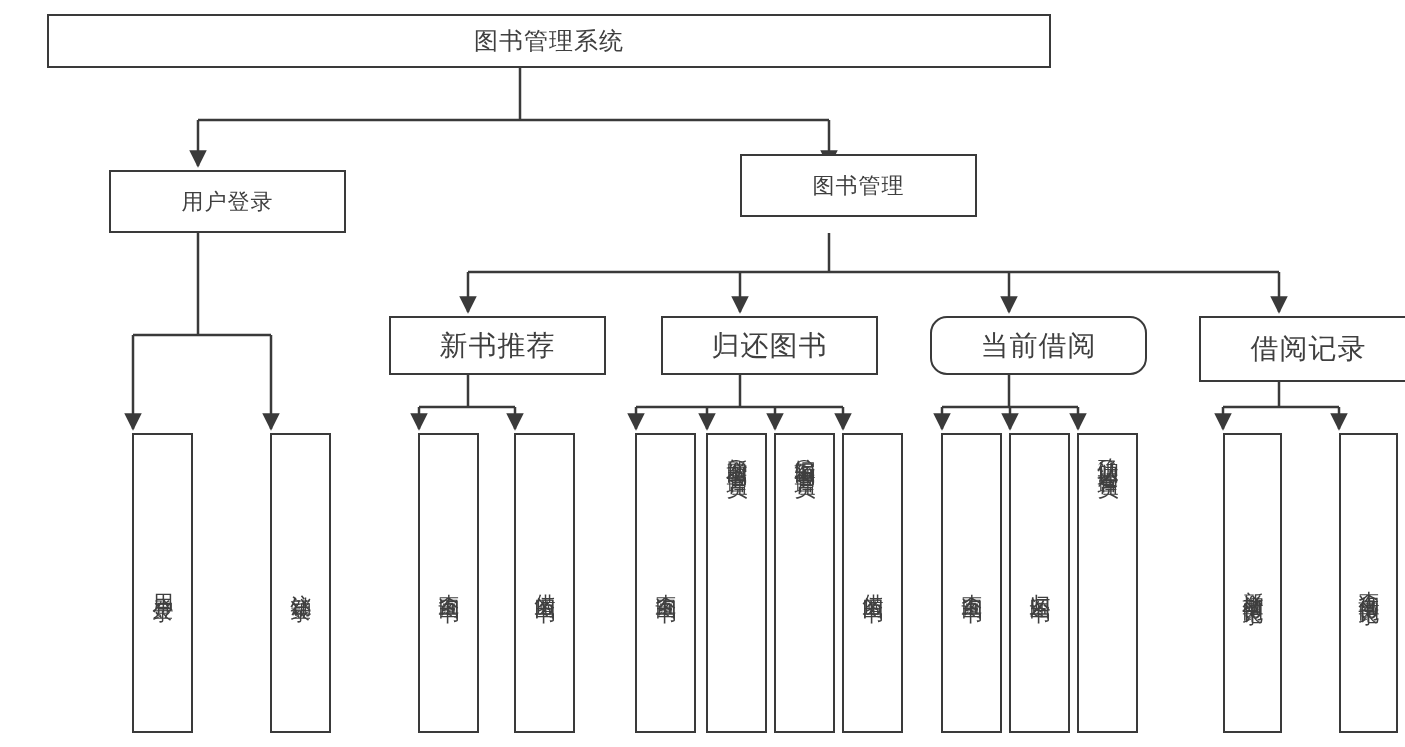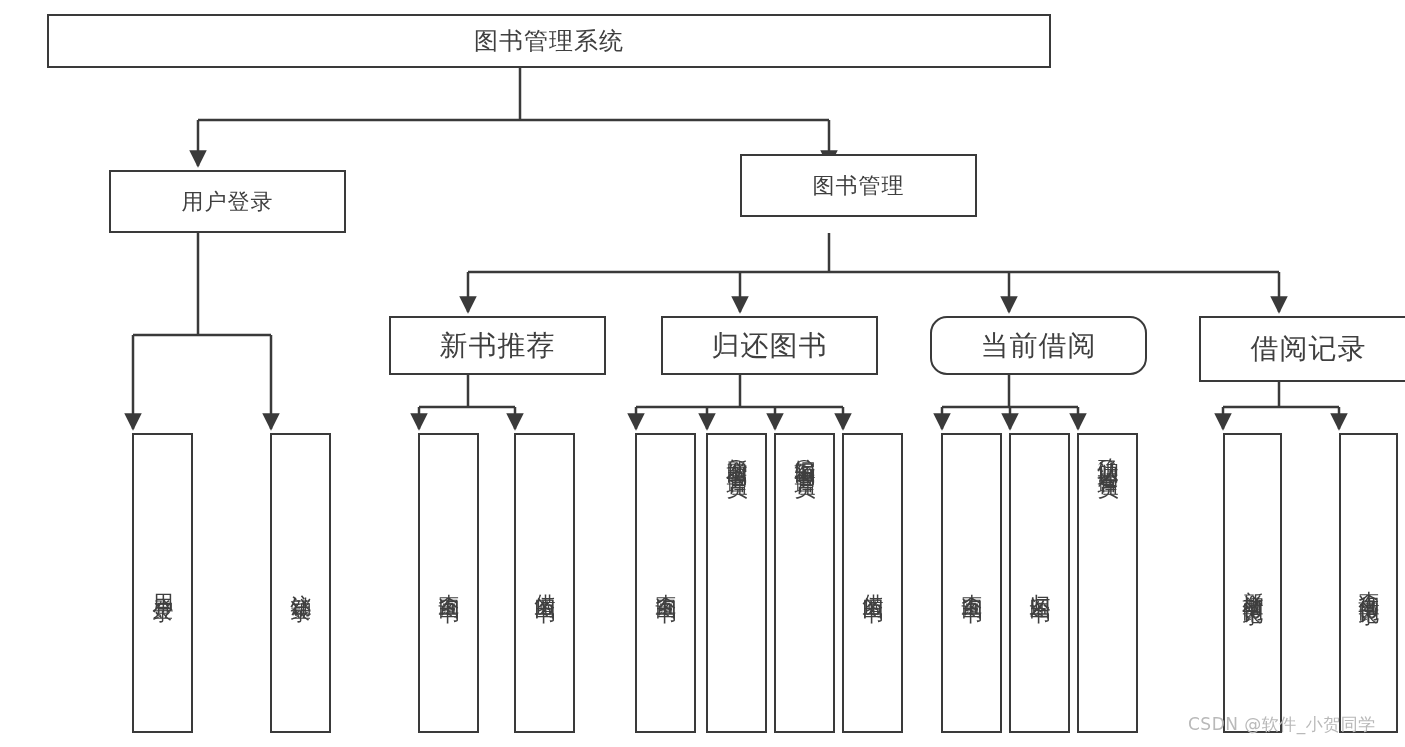--- a/index.html
+++ b/index.html
@@ -195,15 +195,14 @@
     <span class="vtext">确认归还（管理员）</span>
   </div>
 
   <div class="node node-leaf center-v" style="left:1194px; top:433px; width:59px; height:300px;">
     <span class="vtext">新增借阅记录</span>
   </div>
   <div class="node node-leaf center-v" style="left:1310px; top:433px; width:59px; height:300px;">
     <span class="vtext">查询借阅记录</span>
   </div>
 
-  <div class="watermark">CSDN @软件_小贺同学</div>
 
 </div>
 
 </body></html>

